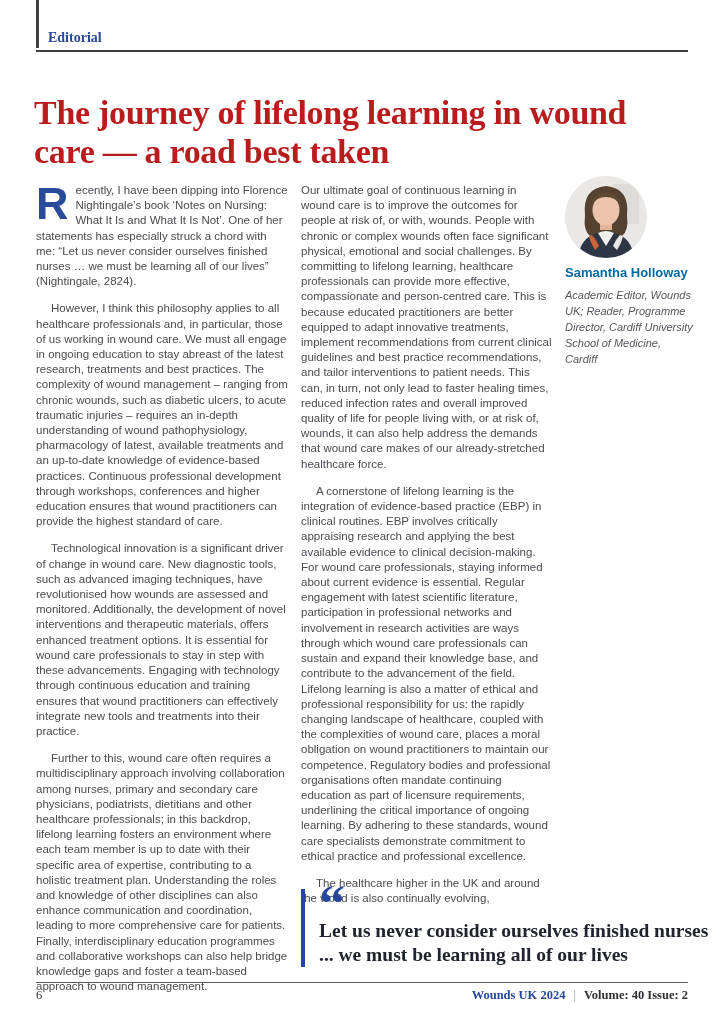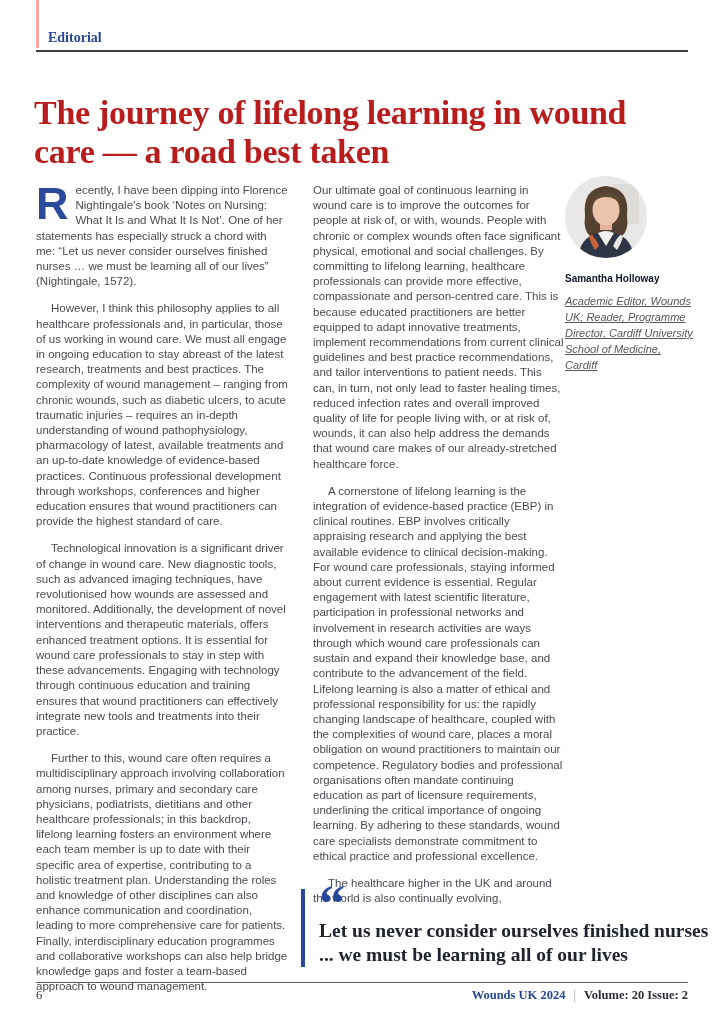--- a/index.html
+++ b/index.html
@@ -3,51 +3,51 @@
 <meta charset="utf-8">
 <style>
   html,body{margin:0;padding:0;background:#ffffff;}
   .page{
     position:relative;width:724px;height:1024px;background:#ffffff;overflow:hidden;
     font-family:"Liberation Sans",sans-serif;color:#4a4a52;
   }
   
   .kicker-wrap{
     position:absolute;left:36px;top:0;height:48px;
-    border-left:3px solid #fca5a5;display:flex;align-items:flex-end;padding-left:9px;
+    border-left:3px solid #404040;display:flex;align-items:flex-end;padding-left:9px;
   }
   .kicker{
     font-family:"Liberation Serif",serif;font-weight:700;font-size:14px;color:#27479a;
     padding-bottom:2px;
   }
   .header-rule{position:absolute;left:36px;right:36px;top:50px;height:2px;background:#3c3c45;}
   .page-title{
     position:absolute;left:34px;top:70px;width:620px;
     font-family:"Liberation Serif",serif;font-weight:700;font-size:34px;line-height:39px;
     color:#b91c1c;letter-spacing:-0.3px;
   }
   
   .body-col{position:absolute;top:183px;width:252px;font-size:11.5px;line-height:15.2px;}
   .col-1{left:36px;}
-  .col-2{left:313px;}
+  .col-2{left:301px;}
   .body-col p{margin:0;text-align:left;}
   .body-col p + p{text-indent:15px;margin-top:12px;}
   .dropcap{
     float:left;color:#2a4b9c;font-weight:700;font-size:45px;line-height:36px;
     padding:3px 7px 0 0;font-family:"Liberation Sans",sans-serif;
   }
   
   .author{position:absolute;left:565px;top:176px;width:128px;}
   .avatar{
     width:82px;height:82px;border-radius:50%;overflow:hidden;background:#e9e8e6;
     display:block;
   }
-  .author-name{color:#0f172a;font-weight:700;font-size:10px;margin-top:13px;line-height:16px;}
+  .author-name{color:#0369a1;font-weight:700;font-size:13px;margin-top:7px;line-height:16px;}
   .author-affil{
-    font-style:italic;font-size:11px;line-height:16px;color:#55555d;margin-top:6px;text-decoration:underline;
+    font-style:italic;font-size:11px;line-height:16px;color:#55555d;margin-top:6px;
   }
   
   .pull-quote{
     position:absolute;left:301px;top:889px;width:404px;
     border-left:4px solid #27479a;padding-left:14px;
   }
   .quote-mark{
     display:block;font-family:"Liberation Serif",serif;font-weight:700;color:#27479a;
     font-size:52px;line-height:30px;height:26px;letter-spacing:-2px;
   }
@@ -72,21 +72,21 @@
 <div class="page">
 
   <div class="kicker-wrap">
     <span class="kicker">Editorial</span>
   </div>
   <div class="header-rule"></div>
   <h1 class="page-title">The journey of lifelong learning in wound care — a road best taken</h1>
 
   <div class="body-col col-1">
     <p>
-      <span class="dropcap">R</span><span>ecently, I have been dipping into Florence Nightingale’s book ‘Notes on Nursing: What It Is and What It Is Not’. One of her statements has especially struck a chord with me: “Let us never consider ourselves finished nurses … we must be learning all of our lives” (Nightingale, 1572).</span>
+      <span class="dropcap">R</span><span>ecently, I have been dipping into Florence Nightingale’s book ‘Notes on Nursing: What It Is and What It Is Not’. One of her statements has especially struck a chord with me: “Let us never consider ourselves finished nurses … we must be learning all of our lives” (Nightingale, 2824).</span>
     </p>
     <p>However, I think this philosophy applies to all healthcare professionals and, in particular, those of us working in wound care. We must all engage in ongoing education to stay abreast of the latest research, treatments and best practices. The complexity of wound management – ranging from chronic wounds, such as diabetic ulcers, to acute traumatic injuries – requires an in-depth understanding of wound pathophysiology, pharmacology of latest, available treatments and an up-to-date knowledge of evidence-based practices. Continuous professional development through workshops, conferences and higher education ensures that wound practitioners can provide the highest standard of care.</p>
     <p>Technological innovation is a significant driver of change in wound care. New diagnostic tools, such as advanced imaging techniques, have revolutionised how wounds are assessed and monitored. Additionally, the development of novel interventions and therapeutic materials, offers enhanced treatment options. It is essential for wound care professionals to stay in step with these advancements. Engaging with technology through continuous education and training ensures that wound practitioners can effectively integrate new tools and treatments into their practice.</p>
     <p>Further to this, wound care often requires a multidisciplinary approach involving collaboration among nurses, primary and secondary care physicians, podiatrists, dietitians and other healthcare professionals; in this backdrop, lifelong learning fosters an environment where each team member is up to date with their specific area of expertise, contributing to a holistic treatment plan. Understanding the roles and knowledge of other disciplines can also enhance communication and coordination, leading to more comprehensive care for patients. Finally, interdisciplinary education programmes and collaborative workshops can also help bridge knowledge gaps and foster a team-based approach to wound management.</p>
   </div>
 
   <div class="body-col col-2">
     <p>Our ultimate goal of continuous learning in wound care is to improve the outcomes for people at risk of, or with, wounds. People with chronic or complex wounds often face significant physical, emotional and social challenges. By committing to lifelong learning, healthcare professionals can provide more effective, compassionate and person-centred care. This is because educated practitioners are better equipped to adapt innovative treatments, implement recommendations from current clinical guidelines and best practice recommendations, and tailor interventions to patient needs. This can, in turn, not only lead to faster healing times, reduced infection rates and overall improved quality of life for people living with, or at risk of, wounds, it can also help address the demands that wound care makes of our already-stretched healthcare force.</p>
     <p>A cornerstone of lifelong learning is the integration of evidence-based practice (EBP) in clinical routines. EBP involves critically appraising research and applying the best available evidence to clinical decision-making. For wound care professionals, staying informed about current evidence is essential. Regular engagement with latest scientific literature, participation in professional networks and involvement in research activities are ways through which wound care professionals can sustain and expand their knowledge base, and contribute to the advancement of the field. Lifelong learning is also a matter of ethical and professional responsibility for us: the rapidly changing landscape of healthcare, coupled with the complexities of wound care, places a moral obligation on wound practitioners to maintain our competence. Regulatory bodies and professional organisations often mandate continuing education as part of licensure requirements, underlining the critical importance of ongoing learning. By adhering to these standards, wound care specialists demonstrate commitment to ethical practice and professional excellence.</p>
     <p>The healthcare higher in the UK and around the world is also continually evolving,</p>
@@ -115,17 +115,17 @@
     <span class="quote-mark">“</span>
     <div class="quote-text">Let us never consider ourselves finished nurses ... we must be learning all of our lives</div>
   </div>
 
   <div class="footer-rule"></div>
   <div class="footer">
     <span class="footer-page">6</span>
     <span class="footer-right">
       <span class="footer-journal">Wounds UK 2024</span>
       <span class="footer-sep">|</span>
-      <span class="footer-volume">Volume: 20 Issue: 2</span>
+      <span class="footer-volume">Volume: 40 Issue: 2</span>
     </span>
   </div>
 
 </div>
 
 </body></html>

